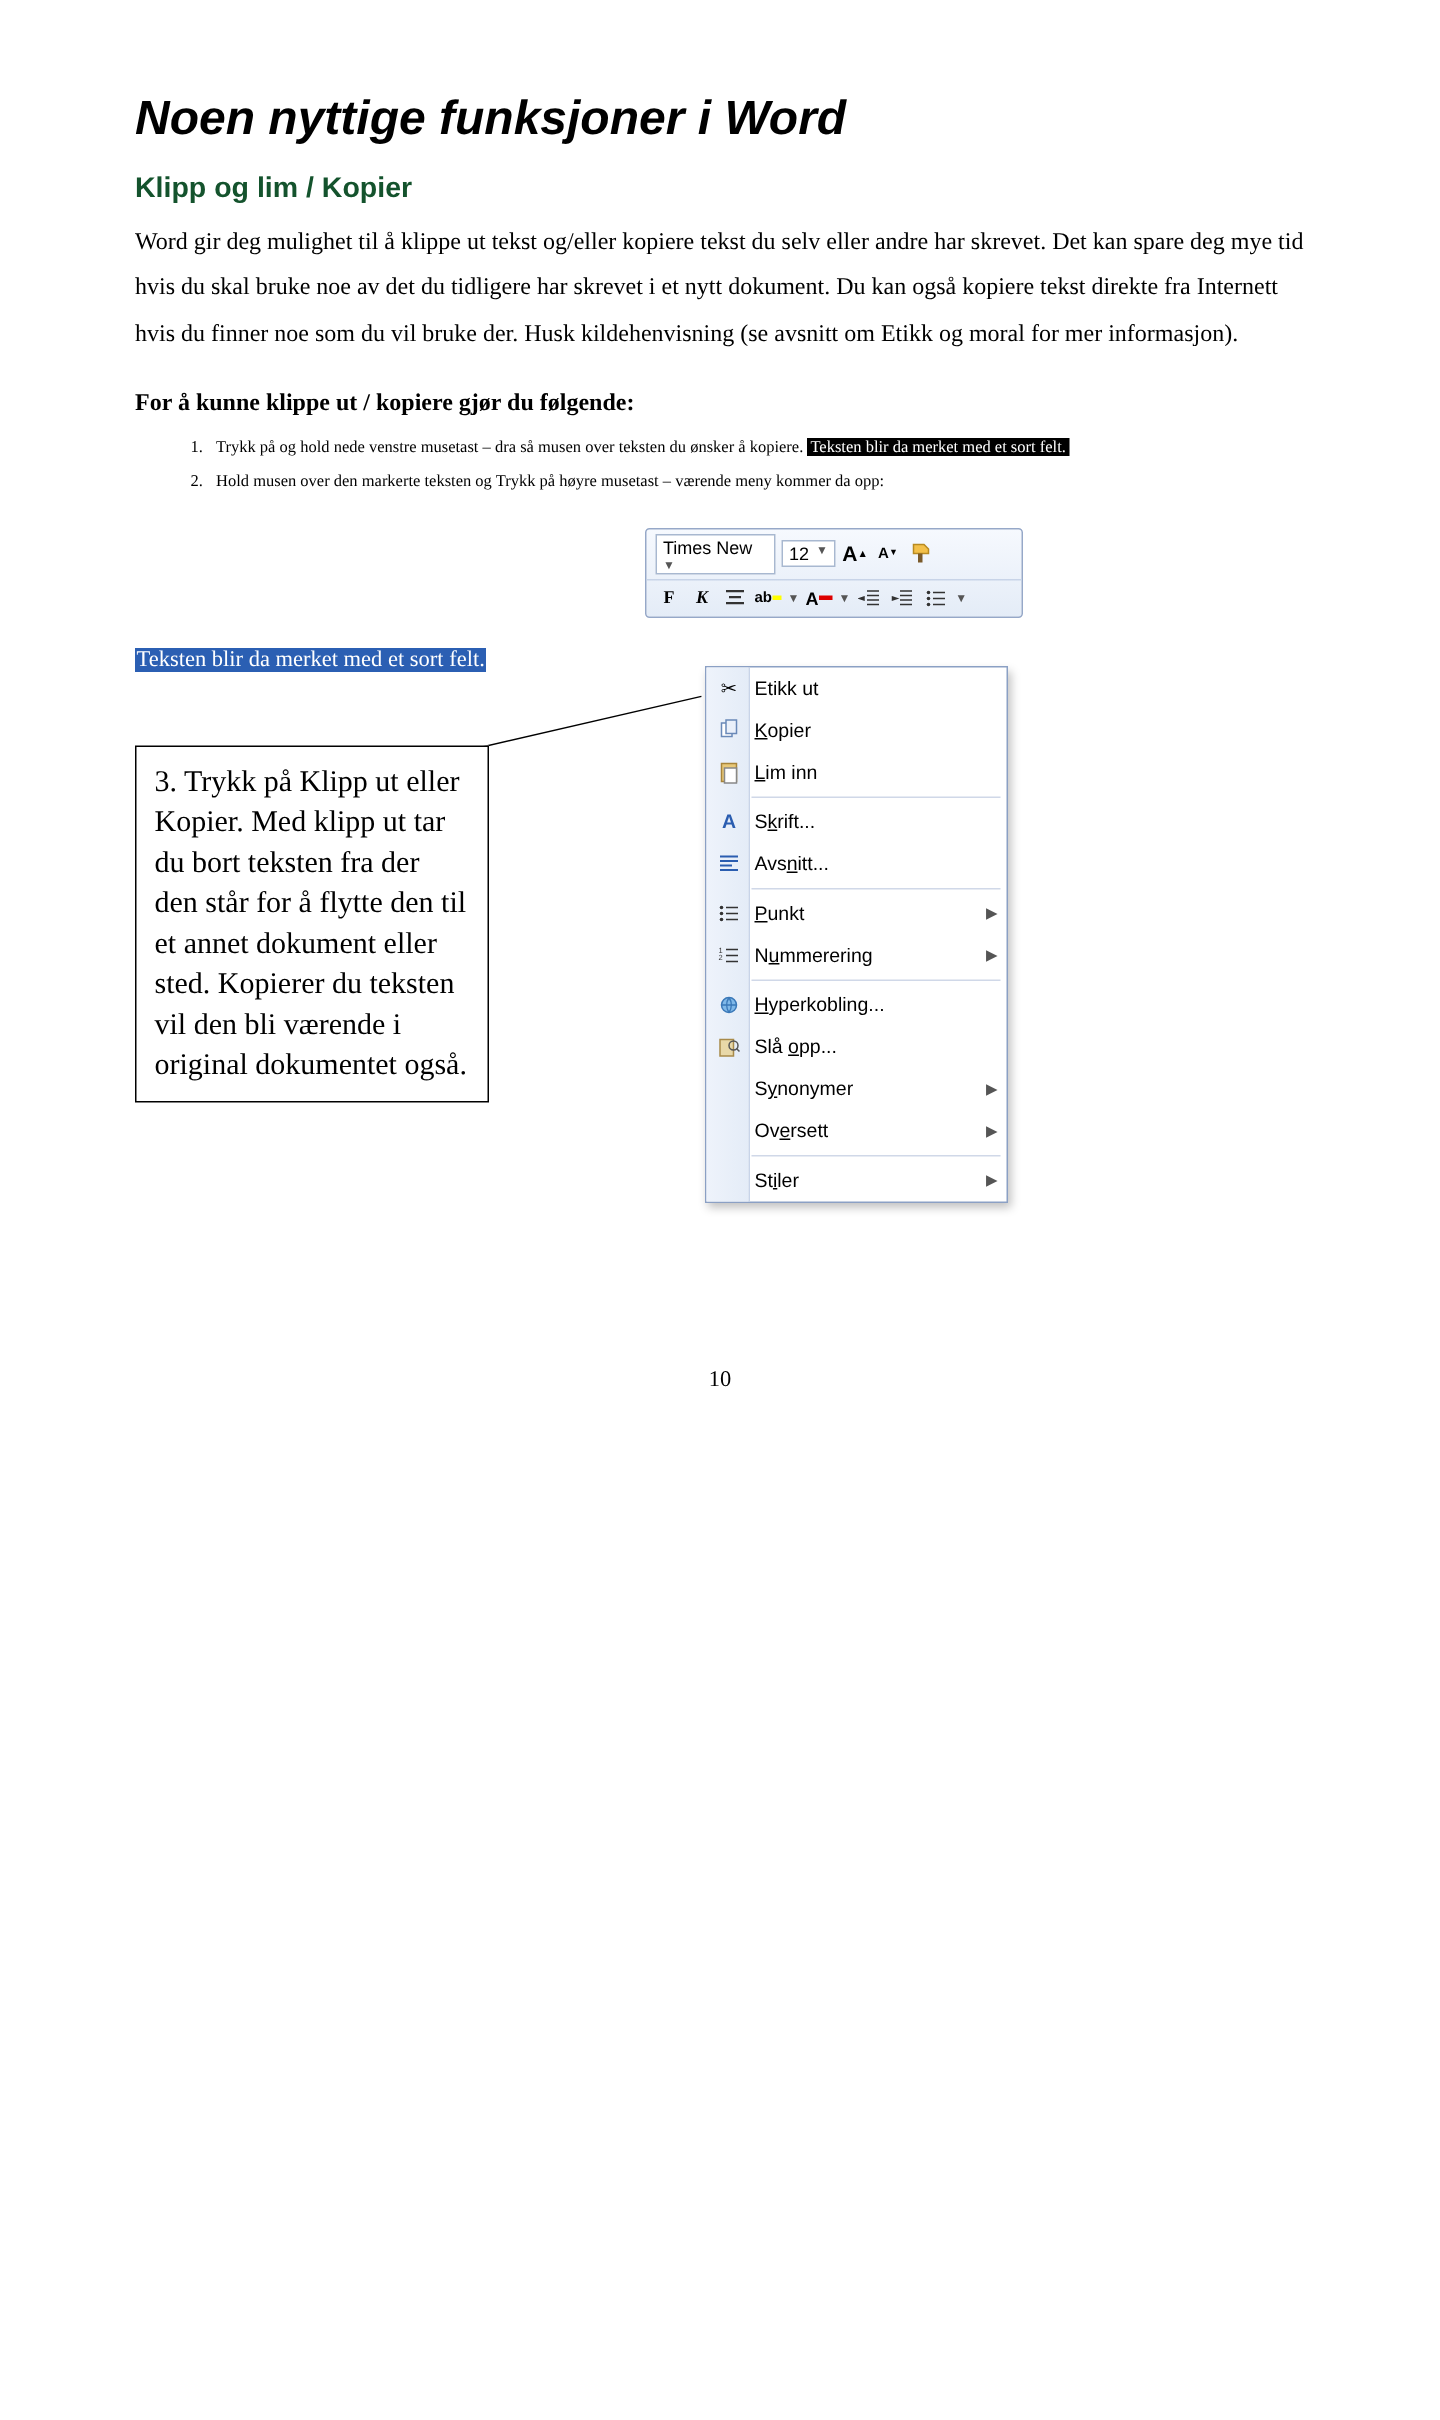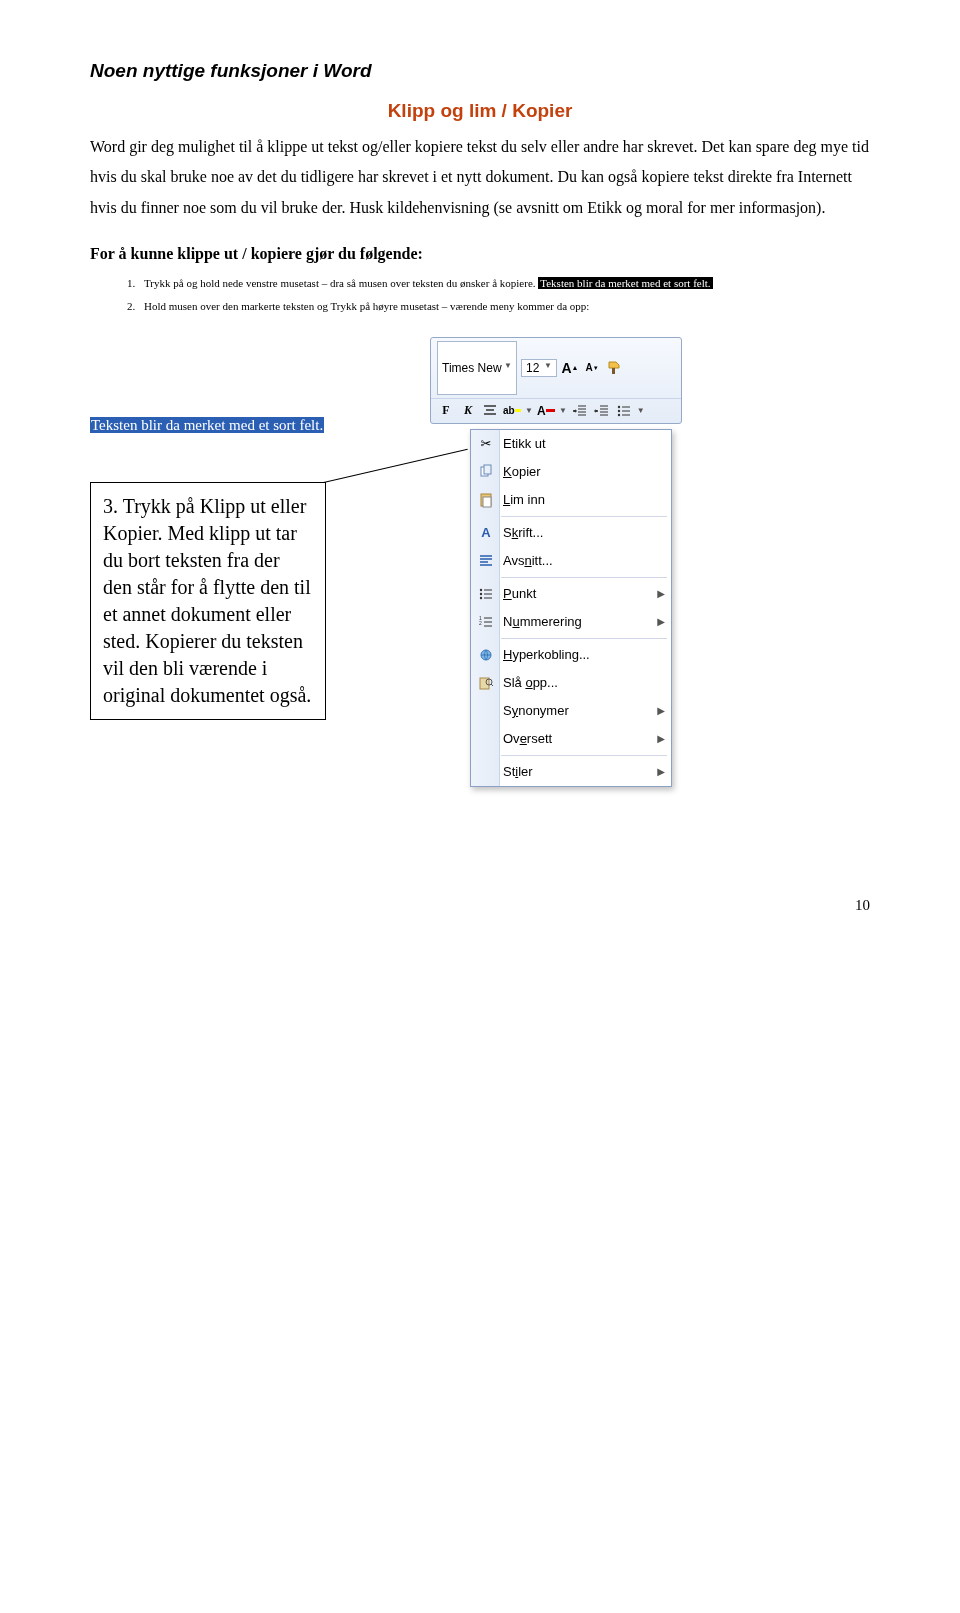--- a/index.html
+++ b/index.html
@@ -16,32 +16,31 @@
     position: relative;
   }
   .header-row {
     display: flex;
     justify-content: space-between;
     font-size: 14px;
     margin-bottom: 30px;
   }
   h1.title {
     font-family: Arial, Helvetica, sans-serif;
-    font-size: 19px;
+    font-size: 32px;
     font-weight: bold;
     font-style: italic;
     margin: 10px 0 18px 0;
   }
   h2.subtitle {
     font-family: Arial, Helvetica, sans-serif;
     font-size: 19px;
     font-weight: bold;
-    color: #c2410c;
+    color: #14532d;
     margin: 0 0 10px 0;
-    text-align: center;
   }
   p.body-text {
     font-size: 16px;
     line-height: 1.9;
     margin: 0 0 22px 0;
   }
   p.bold-line {
     font-size: 16px;
     font-weight: bold;
     margin: 0 0 10px 0;
@@ -85,25 +84,26 @@
     align-items: center;
     gap: 4px;
     padding: 3px 6px;
   }
   .mini-toolbar-row + .mini-toolbar-row {
     border-top: 1px solid #c8d4e8;
   }
   .tb-font {
     background: #fff;
     border: 1px solid #a8b8d0;
-    padding: 19px 4px;
+    padding: 1px 4px;
     width: 70px;
     display: inline-flex;
     justify-content: space-between;
     align-items: flex-start;
+    flex-direction: column;
   }
   .tb-size {
     background: #fff;
     border: 1px solid #a8b8d0;
     padding: 1px 4px;
     width: 26px;
     display: inline-flex;
     justify-content: space-between;
     align-items: flex-start;
   }
@@ -209,21 +209,21 @@
     transform: rotate(-13deg);
   }
   .final-para {
     font-size: 16px;
     line-height: 1.9;
     padding-left: 48px;
     text-indent: -24px;
     margin: 0;
   }
   .page-number {
-    text-align: right;
+    text-align: center;
     font-size: 15px;
     margin-top: 40px;
   }
   .ab-icon { position: relative; }
   .ab-text { font-size: 10px; }
   svg.tiny { width: 16px; height: 16px; }
 </style>
 </head>
 <body>
 

